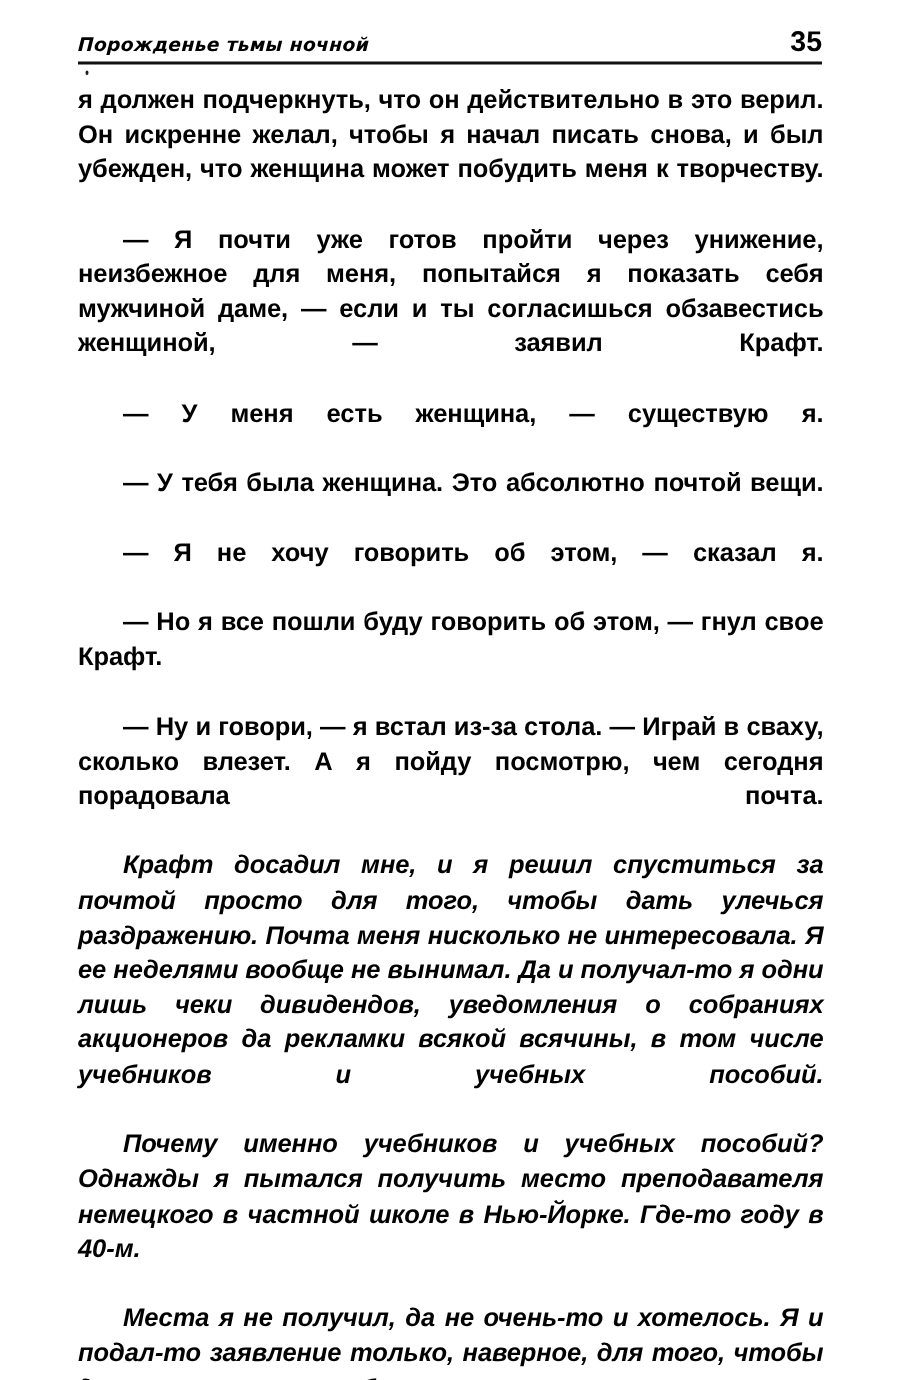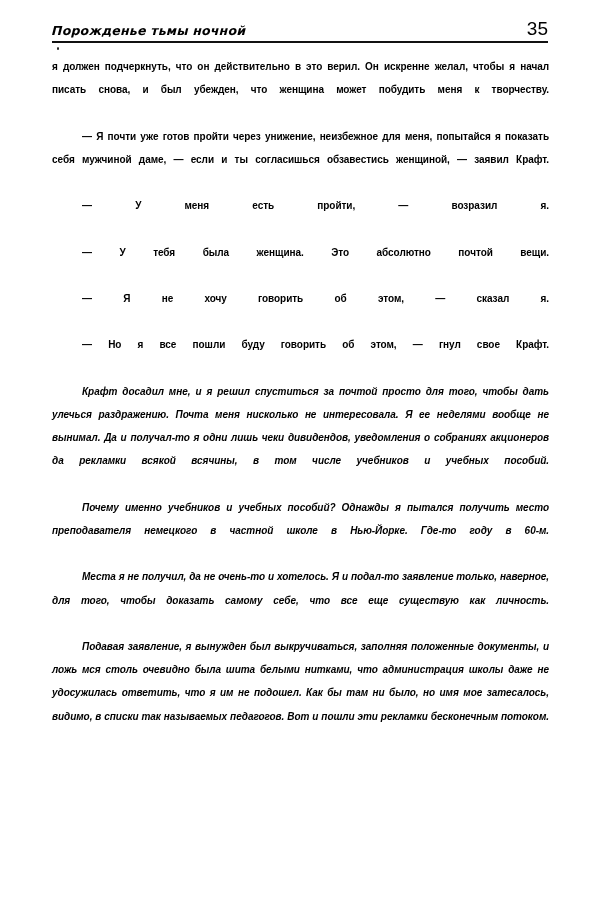--- a/index.html
+++ b/index.html
@@ -37,21 +37,21 @@
     font-family: "DejaVu Sans", sans-serif;
     font-style: italic;
     font-weight: 700;
     font-size: 12.5px;
     letter-spacing: 0.2px;
     white-space: nowrap;
     transform: skewX(-3deg);
   }
   .header-folio {
     font-family: "Liberation Sans", sans-serif;
-    font-weight: 400;
+    font-weight: 700;
     font-size: 19px;
     letter-spacing: 0px;
   }
   .header-rule {
     position: absolute;
     left: 52px;
     top: 41px;
     width: 496px;
     height: 2px;
     background: #111111;
@@ -73,21 +73,21 @@
     position: absolute;
     left: 52px;
     top: 55px;
     width: 497px;
   }
 
   .body p {
     margin: 0;
     font-family: "Liberation Sans", "DejaVu Sans", sans-serif;
     font-weight: 700;
-    font-size: 10px;
+    font-size: 17px;
     line-height: 23.2px;
     text-align: justify;
     text-justify: inter-word;
     letter-spacing: -0.05px;
     word-spacing: 0px;
     -webkit-font-smoothing: none;
   }
 
   
   .body p.cont {
@@ -119,23 +119,24 @@
     <span class="header-title">Порожденье тьмы ночной</span>
     <span class="header-folio">35</span>
   </div>
   <div class="header-rule"></div>
 
   <div class="speck"></div>
 
   <div class="body">
       <p class="cont">я должен подчеркнуть, что он действительно в это верил. Он искренне желал, чтобы я начал писать снова, и был убежден, что женщина может побудить меня к творчеству.</p>
       <p class="dlg">— Я почти уже готов пройти через унижение, неизбежное для меня, попытайся я показать себя мужчиной даме, — если и ты согласишься обзавестись женщиной, — заявил Крафт.</p>
-      <p class="dlg">— У меня есть пройти, — возразил я.</p>
+      <p class="dlg">— У меня есть женщина, — существую я.</p>
       <p class="dlg">— У тебя была женщина. Это абсолютно почтой вещи.</p>
       <p class="dlg">— Я не хочу говорить об этом, — сказал я.</p>
       <p class="dlg">— Но я все пошли буду говорить об этом, — гнул свое Крафт.</p>
+      <p class="dlg">— Ну и говори, — я встал из-за стола. — Играй в сваху, сколько влезет. А я пойду посмотрю, чем сегодня порадовала почта.</p>
       <p class="ind">Крафт досадил мне, и я решил спуститься за почтой просто для того, чтобы дать улечься раздражению. Почта меня нисколько не интересовала. Я ее неделями вообще не вынимал. Да и получал-то я одни лишь чеки дивидендов, уведомления о собраниях акционеров да рекламки всякой всячины, в том числе учебников и учебных пособий.</p>
-      <p class="ind">Почему именно учебников и учебных пособий? Однажды я пытался получить место преподавателя немецкого в частной школе в Нью-Йорке. Где-то году в 60-м.</p>
+      <p class="ind">Почему именно учебников и учебных пособий? Однажды я пытался получить место преподавателя немецкого в частной школе в Нью-Йорке. Где-то году в 40-м.</p>
       <p class="ind">Места я не получил, да не очень-то и хотелось. Я и подал-то заявление только, наверное, для того, чтобы доказать самому себе, что все еще существую как личность.</p>
       <p class="ind">Подавая заявление, я вынужден был выкручиваться, заполняя положенные документы, и ложь мся столь очевидно была шита белыми нитками, что администрация школы даже не удосужилась ответить, что я им не подошел. Как бы там ни было, но имя мое затесалось, видимо, в списки так называемых педагогов. Вот и пошли эти рекламки бесконечным потоком.</p>
     </div>
 
 </div>
 
 </body></html>

